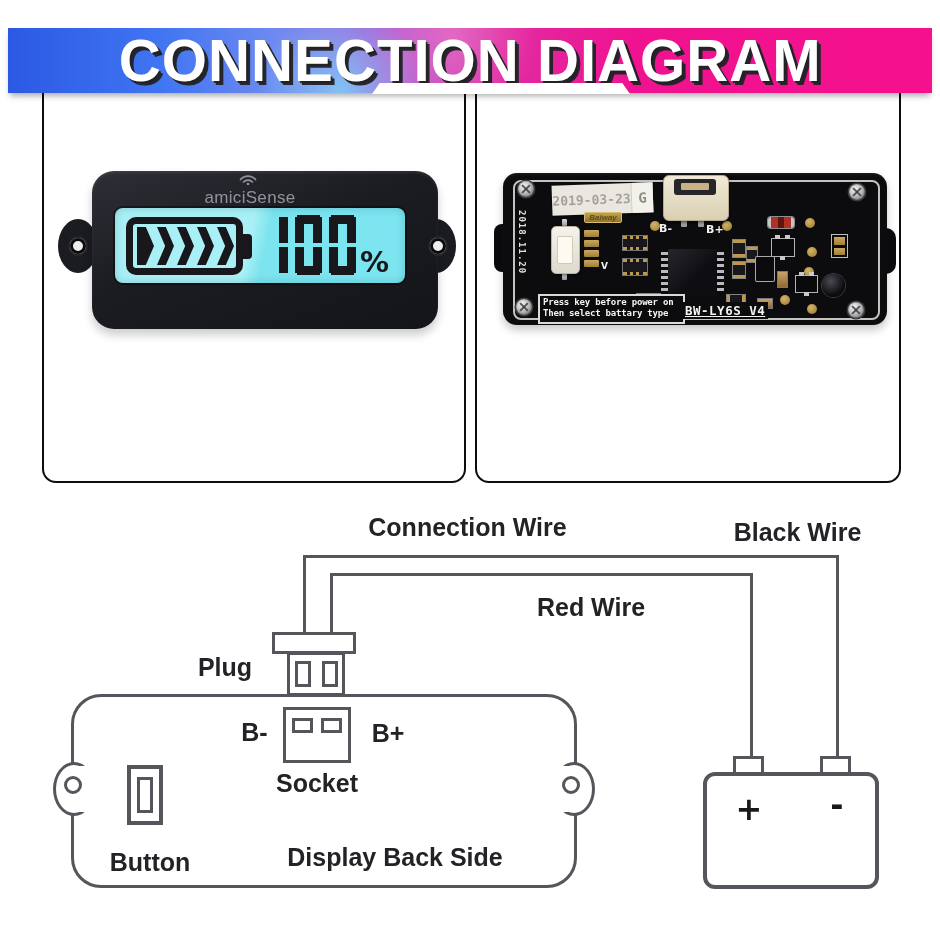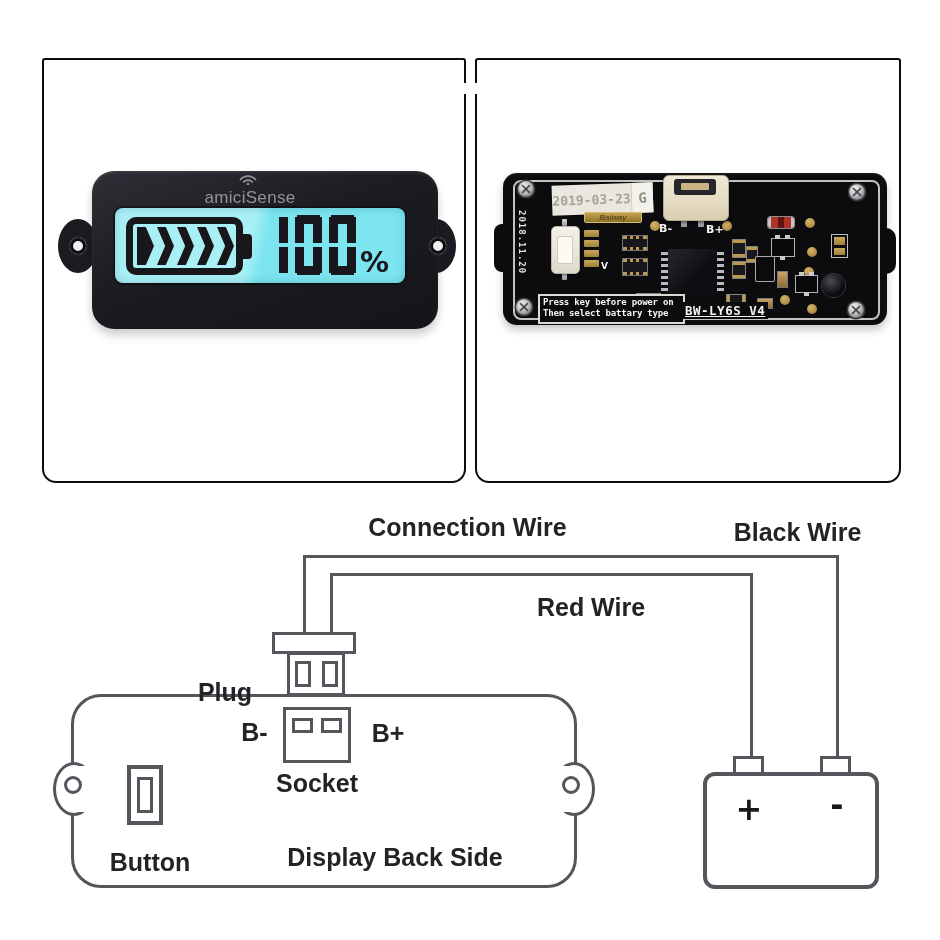--- a/index.html
+++ b/index.html
@@ -76,21 +76,21 @@
     background:rgba(60,60,65,.85);}
   .screw::before{transform:translate(-50%,-50%) rotate(45deg);}
   .screw::after{transform:translate(-50%,-50%) rotate(-45deg);}
   .sticker{position:absolute;left:552px;top:184px;width:101px;height:30px;z-index:5;background:#e9e7e0;
     transform:rotate(-2deg);display:flex;align-items:center;box-shadow:0 1px 2px rgba(0,0,0,.45);}
   .sticker .sd{flex:1;text-align:center;font-family:"DejaVu Sans Mono",monospace;font-weight:700;
     font-size:13px;color:#a5a29a;letter-spacing:0;}
   .sticker .sg{width:21px;height:100%;background:#f2f1ea;border-left:1px solid #d0cec6;color:#8f8d84;
     font-family:"DejaVu Sans Mono",monospace;font-weight:700;font-size:14px;
     display:flex;align-items:center;justify-content:center;}
-  .maker{position:absolute;left:584px;top:212px;width:58px;height:11px;z-index:5;border-radius:2px;
+  .maker{position:absolute;left:584px;top:212px;width:38px;height:11px;z-index:5;border-radius:2px;
     background:linear-gradient(#c3a24a,#8f7430);border:1px solid #d7bd6d;box-sizing:border-box;
     color:#5f4c1c;font-size:8px;font-weight:700;font-style:italic;text-align:center;line-height:9px;}
   .side-date{position:absolute;left:527px;top:210px;z-index:5;transform:rotate(90deg);transform-origin:0 0;
     font-family:"DejaVu Sans Mono",monospace;font-weight:700;font-size:9px;color:#e0e0dc;
     letter-spacing:1px;white-space:nowrap;}
   .tact{position:absolute;left:551px;top:226px;width:27px;height:46px;z-index:5;border-radius:5px;
     background:linear-gradient(#f4f2ea,#ddd9cb);border:1px solid #b9b5a5;box-shadow:0 1px 3px rgba(0,0,0,.55);}
   .tact-in{position:absolute;left:557px;top:236px;width:14px;height:26px;z-index:6;border-radius:2px;
     background:#fdfbf1;border:1px solid #cfcaba;}
   .pin{position:absolute;background:linear-gradient(#d8d8dc,#9a9aa0);z-index:4;border-radius:1px;}
@@ -156,20 +156,23 @@
   .battery-body{left:703px;top:772px;width:176px;height:117px;border-width:4px;border-radius:12px;z-index:2;}
   .terminal{width:31px;height:20px;z-index:1;}
   .sign{position:absolute;z-index:5;text-align:center;color:#19191c;font-weight:700;font-size:32px;line-height:32px;
     font-family:"DejaVu Sans",sans-serif;}
 </style>
 </head>
 <body>
 
 <div id="stage">
 
+  <div class="banner">
+    <h1>CONNECTION DIAGRAM</h1>
+  </div>
   <div class="banner-notch"></div>
 
   <section class="panel panel-left"></section>
   <section class="panel panel-right"></section>
 
   <div class="dev-ear" style="left:58px;top:219px;"></div>
   <div class="dev-ear" style="left:416px;top:219px;"></div>
   <div class="dev-body"></div>
   <div class="dev-hole" style="left:70px;top:238px;"></div>
   <div class="dev-hole" style="left:430px;top:238px;"></div>
@@ -295,21 +298,21 @@
   <div class="wire" style="left:750px;top:573px;width:3px;height:184px;"></div>
 
   <div class="dlabel" style="left:715px;top:518px;width:165px;">Black Wire</div>
   <div class="dlabel" style="left:345px;top:513px;width:245px;">Connection Wire</div>
   <div class="dlabel" style="left:528px;top:593px;width:126px;">Red Wire</div>
 
   <div class="outline plug-top"></div>
   <div class="outline plug-body"></div>
   <div class="outline plug-slot" style="left:295px;top:661px;"></div>
   <div class="outline plug-slot" style="left:322px;top:661px;"></div>
-  <div class="dlabel" style="left:181px;top:678px;width:88px;">Plug</div>
+  <div class="dlabel" style="left:181px;top:653px;width:88px;">Plug</div>
 
   <div class="outline disp-rect"></div>
   <div class="outline bump" style="left:53px;top:762px;width:42px;height:54px;"></div>
   <div class="patch" style="left:69px;top:766px;width:28px;height:46px;"></div>
   <div class="outline hole" style="left:64px;top:776px;width:18px;height:18px;"></div>
   <div class="outline bump" style="left:553px;top:762px;width:42px;height:54px;"></div>
   <div class="patch" style="left:551px;top:766px;width:28px;height:46px;"></div>
   <div class="outline hole" style="left:562px;top:776px;width:18px;height:18px;"></div>
 
   <div class="outline socket-rect"></div>

